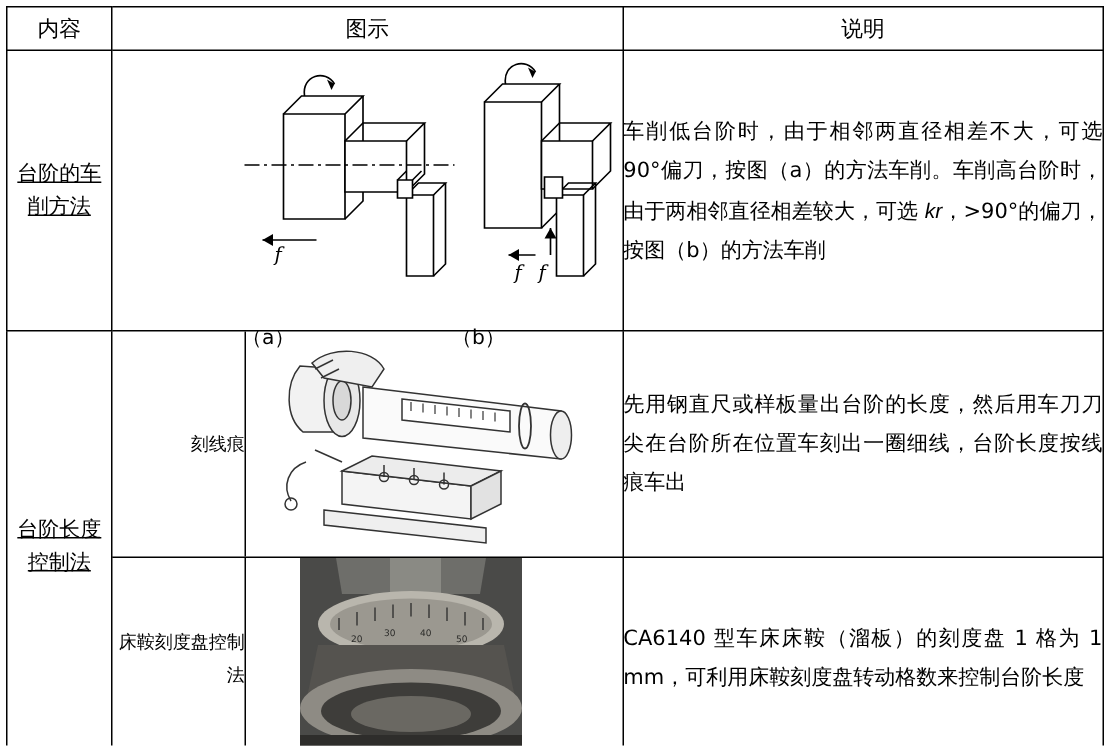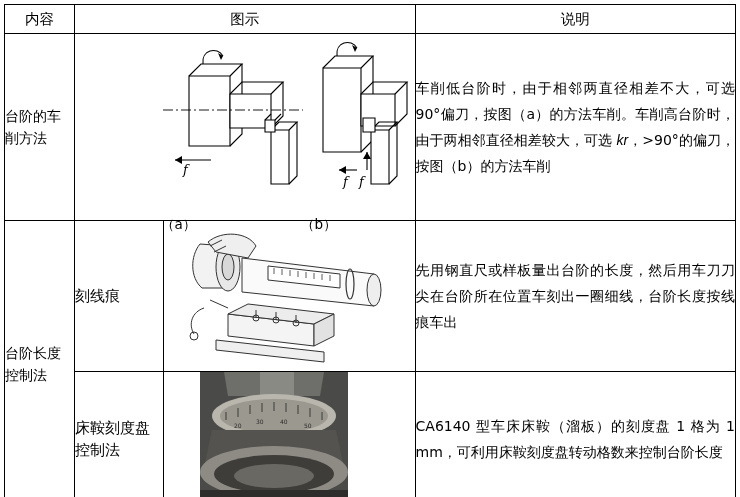--- a/index.html
+++ b/index.html
@@ -34,43 +34,44 @@
   }
   .hdr {
     height: 28px;
     font-size: 14.5px;
   }
   .col-a { width: 70px; }
   .col-b { width: 340px; }
   .col-c { width: 320px; }
 
   .rowlabel {
-    text-align: left;
+    text-align: center;
     font-size: 14px;
     line-height: 22px;
     padding: 4px 2px;
+    text-decoration: underline;
   }
   .desc {
     font-size: 14px;
     line-height: 26px;
     padding: 8px 10px 8px 14px;
     text-align: justify;
     text-justify: inter-ideograph;
   }
   .desc .ital {
     font-style: italic;
     font-family: Liberation Sans, sans-serif;
   }
   .fig-cell {
     position: relative;
     height: 186px;
   }
   .sub-label {
-    text-align: left;
-    font-size: 15px;
+    text-align: right;
+    font-size: 12px;
     width: 88px;
     line-height: 22px;
     padding: 4px 2px;
   }
   .fig-inner {
     position: relative;
     width: 100%;
     height: 100%;
   }
   .caption-row {

